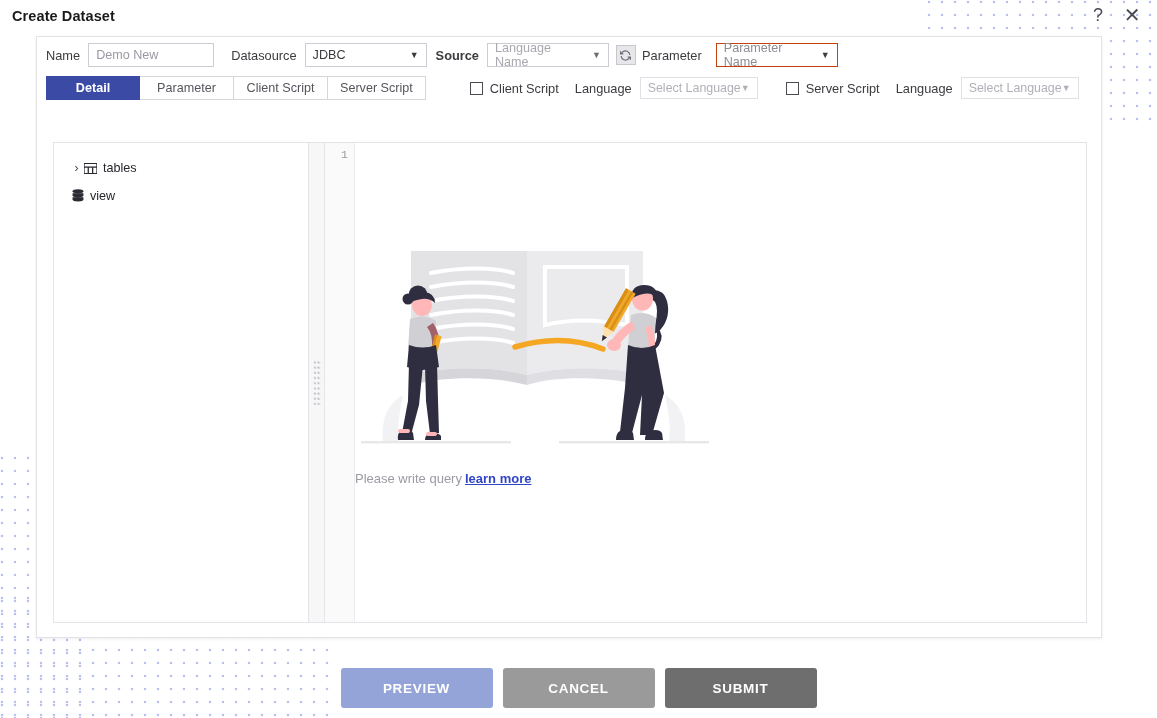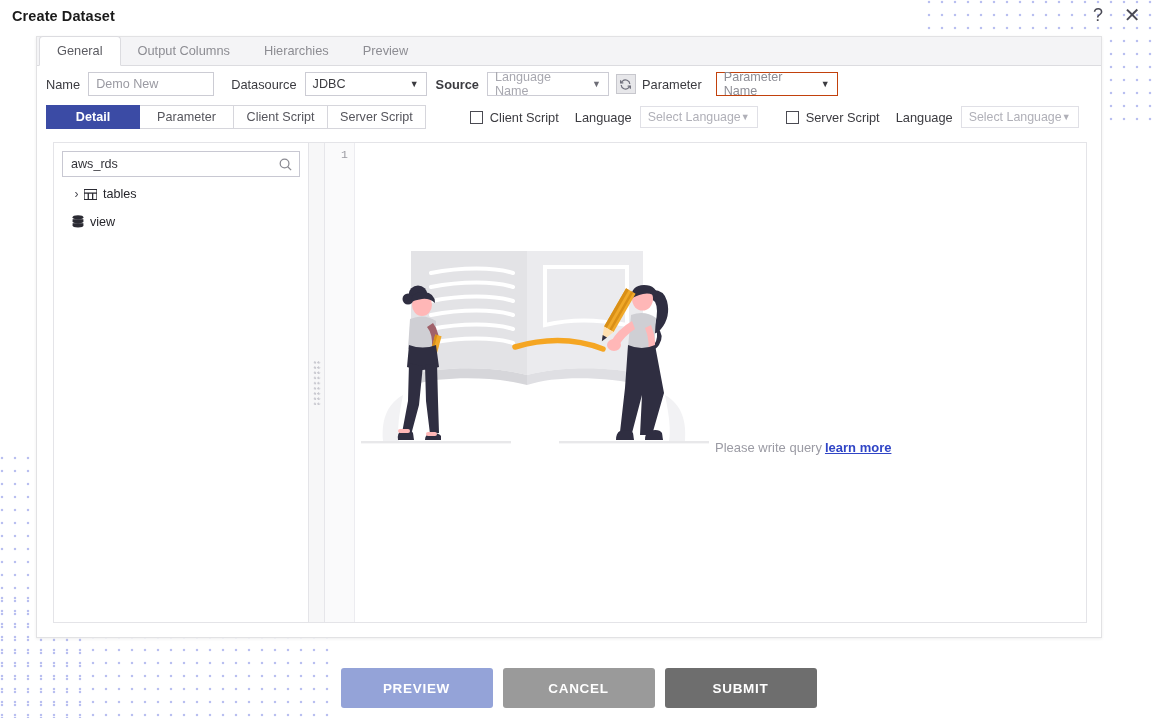--- a/index.html
+++ b/index.html
@@ -229,21 +229,21 @@
     padding-top: 5px; text-align: right;
     padding-right: 6px;
     font-family: "Liberation Mono", monospace;
     font-size: 11.5px; color: #9a9aa2;
   }
   #editor-surface { flex: 1; position: relative; background: #fff; }
 
   
   #empty-state {
     position: absolute; left: 0; right: 0; top: 96px;
-    display: flex; flex-direction: row; align-items: flex-end;
+    display: flex; flex-direction: column; align-items: flex-start;
   }
   #empty-illustration { width: 360px; height: 216px; }
   #empty-caption {
     margin-top: 16px; font-size: 13px; color: #9b9ba4;
   }
   #learn-more-link {
     color: #3045c6; text-decoration: underline;
     font-weight: bold; cursor: pointer; margin-left: 3px;
   }
 
@@ -272,26 +272,20 @@
 <div class="dots" id="dots-bottomleft-tall"></div>
 
 <div id="window-titlebar">
   <div id="dialog-title">Create Dataset</div>
   <button class="win-btn" id="help-button">?</button>
   <button class="win-btn" id="close-button">✕</button>
 </div>
 
 <div id="dialog-card">
 
-  <div id="main-tabstrip">
-    <button class="main-tab active">General</button>
-    <button class="main-tab">Output Columns</button>
-    <button class="main-tab">Hierarchies</button>
-    <button class="main-tab">Preview</button>
-  </div>
 
   <div id="field-row">
     <span class="fld-label">Name</span>
     <input class="txt-input" id="name-input" type="text" value="Demo New" style="">
     <span class="gap"></span>
     <span class="fld-label" style="margin-left:8px;">Datasource</span>
     <div class="sel" id="datasource-select">
       <span>JDBC</span>
       <span class="caret">▼</span>
     </div>
@@ -339,29 +333,20 @@
     <span class="lang-label">Language</span>
     <div class="lang-sel">
       <span>Select Language</span>
       <span class="caret">▼</span>
     </div>
   </div>
 
   <div id="content-area">
 
     <div id="tree-panel">
-      <div id="tree-search-wrap">
-        <input id="tree-search-input" type="text" value="aws_rds" style="">
-        <span id="search-icon">
-          <svg width="15" height="15" viewBox="0 0 24 24" fill="none" stroke="currentColor" stroke-width="2">
-            <circle cx="10.5" cy="10.5" r="7"></circle>
-              <line x1="15.6" y1="15.6" x2="21" y2="21"></line>
-          </svg>
-        </span>
-      </div>
 
       <div class="tree-node">
         <span class="tree-chevron">›</span>
         <span class="tree-icon">
           <svg width="13" height="11" viewBox="0 0 14 11" fill="currentColor">
             <rect x="0" y="0" width="14" height="11" rx="1" fill="none" stroke="currentColor" stroke-width="1.4"></rect>
             <line x1="0" y1="4" x2="14" y2="4" stroke="currentColor" stroke-width="1.4"></line>
             <line x1="4.6" y1="4" x2="4.6" y2="11" stroke="currentColor" stroke-width="1.4"></line>
             <line x1="9.3" y1="4" x2="9.3" y2="11" stroke="currentColor" stroke-width="1.4"></line>
           </svg>

